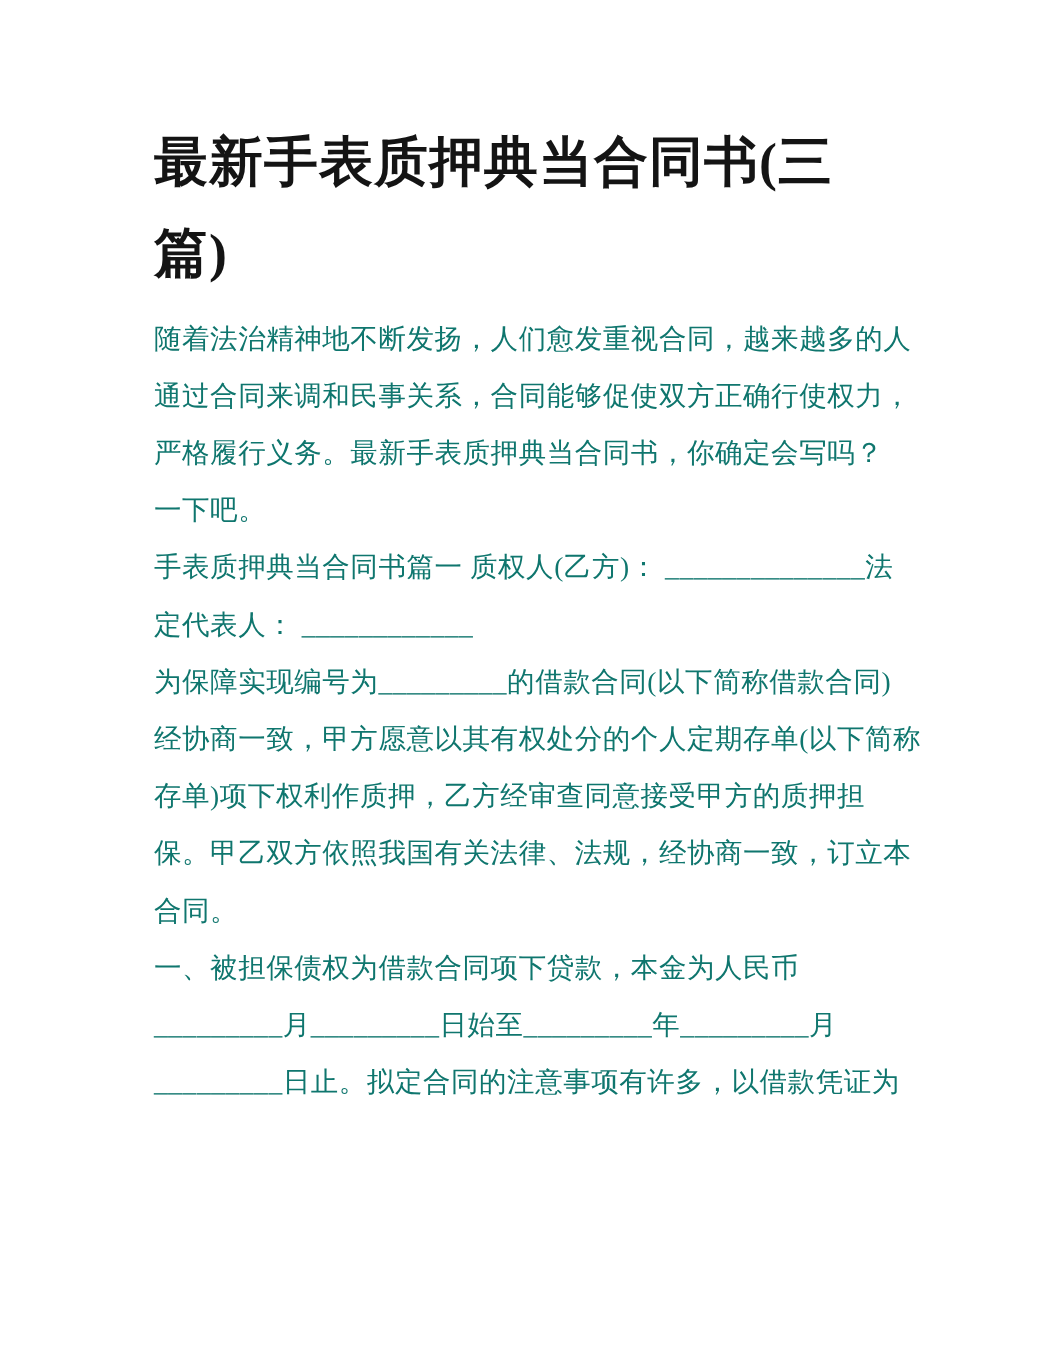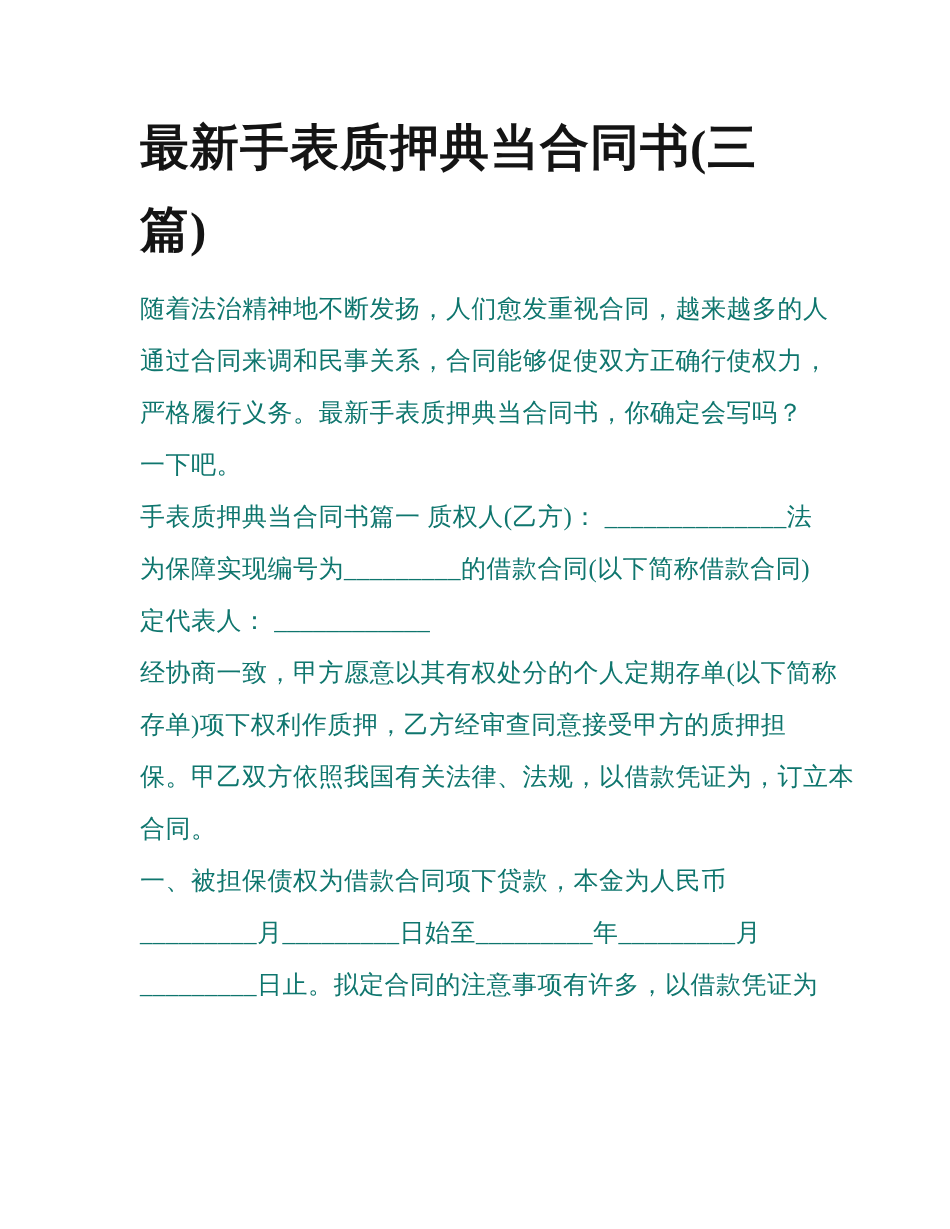--- a/index.html
+++ b/index.html
@@ -53,25 +53,25 @@
       <div class="title-line">最新手表质押典当合同书(三</div>
       <div class="title-line">篇)</div>
     </div>
 
     <div class="body-text">
       <div class="body-line">随着法治精神地不断发扬，人们愈发重视合同，越来越多的人</div>
       <div class="body-line">通过合同来调和民事关系，合同能够促使双方正确行使权力，</div>
       <div class="body-line">严格履行义务。最新手表质押典当合同书，你确定会写吗？</div>
       <div class="body-line">一下吧。</div>
       <div class="body-line">手表质押典当合同书篇一 质权人(乙方)： ______________法</div>
+      <div class="body-line">定代表人： ____________</div>
       <div class="body-line">为保障实现编号为_________的借款合同(以下简称借款合同)</div>
-      <div class="body-line">定代表人： ____________</div>
       <div class="body-line">经协商一致，甲方愿意以其有权处分的个人定期存单(以下简称</div>
       <div class="body-line">存单)项下权利作质押，乙方经审查同意接受甲方的质押担</div>
-      <div class="body-line">保。甲乙双方依照我国有关法律、法规，以借款凭证为，订立本</div>
+      <div class="body-line">保。甲乙双方依照我国有关法律、法规，经协商一致，订立本</div>
       <div class="body-line">合同。</div>
       <div class="body-line">一、被担保债权为借款合同项下贷款，本金为人民币</div>
       <div class="body-line">_________月_________日始至_________年_________月</div>
       <div class="body-line">_________日止。拟定合同的注意事项有许多，以借款凭证为</div>
     </div>
 
   </div>
 </div>
 
 </body></html>

